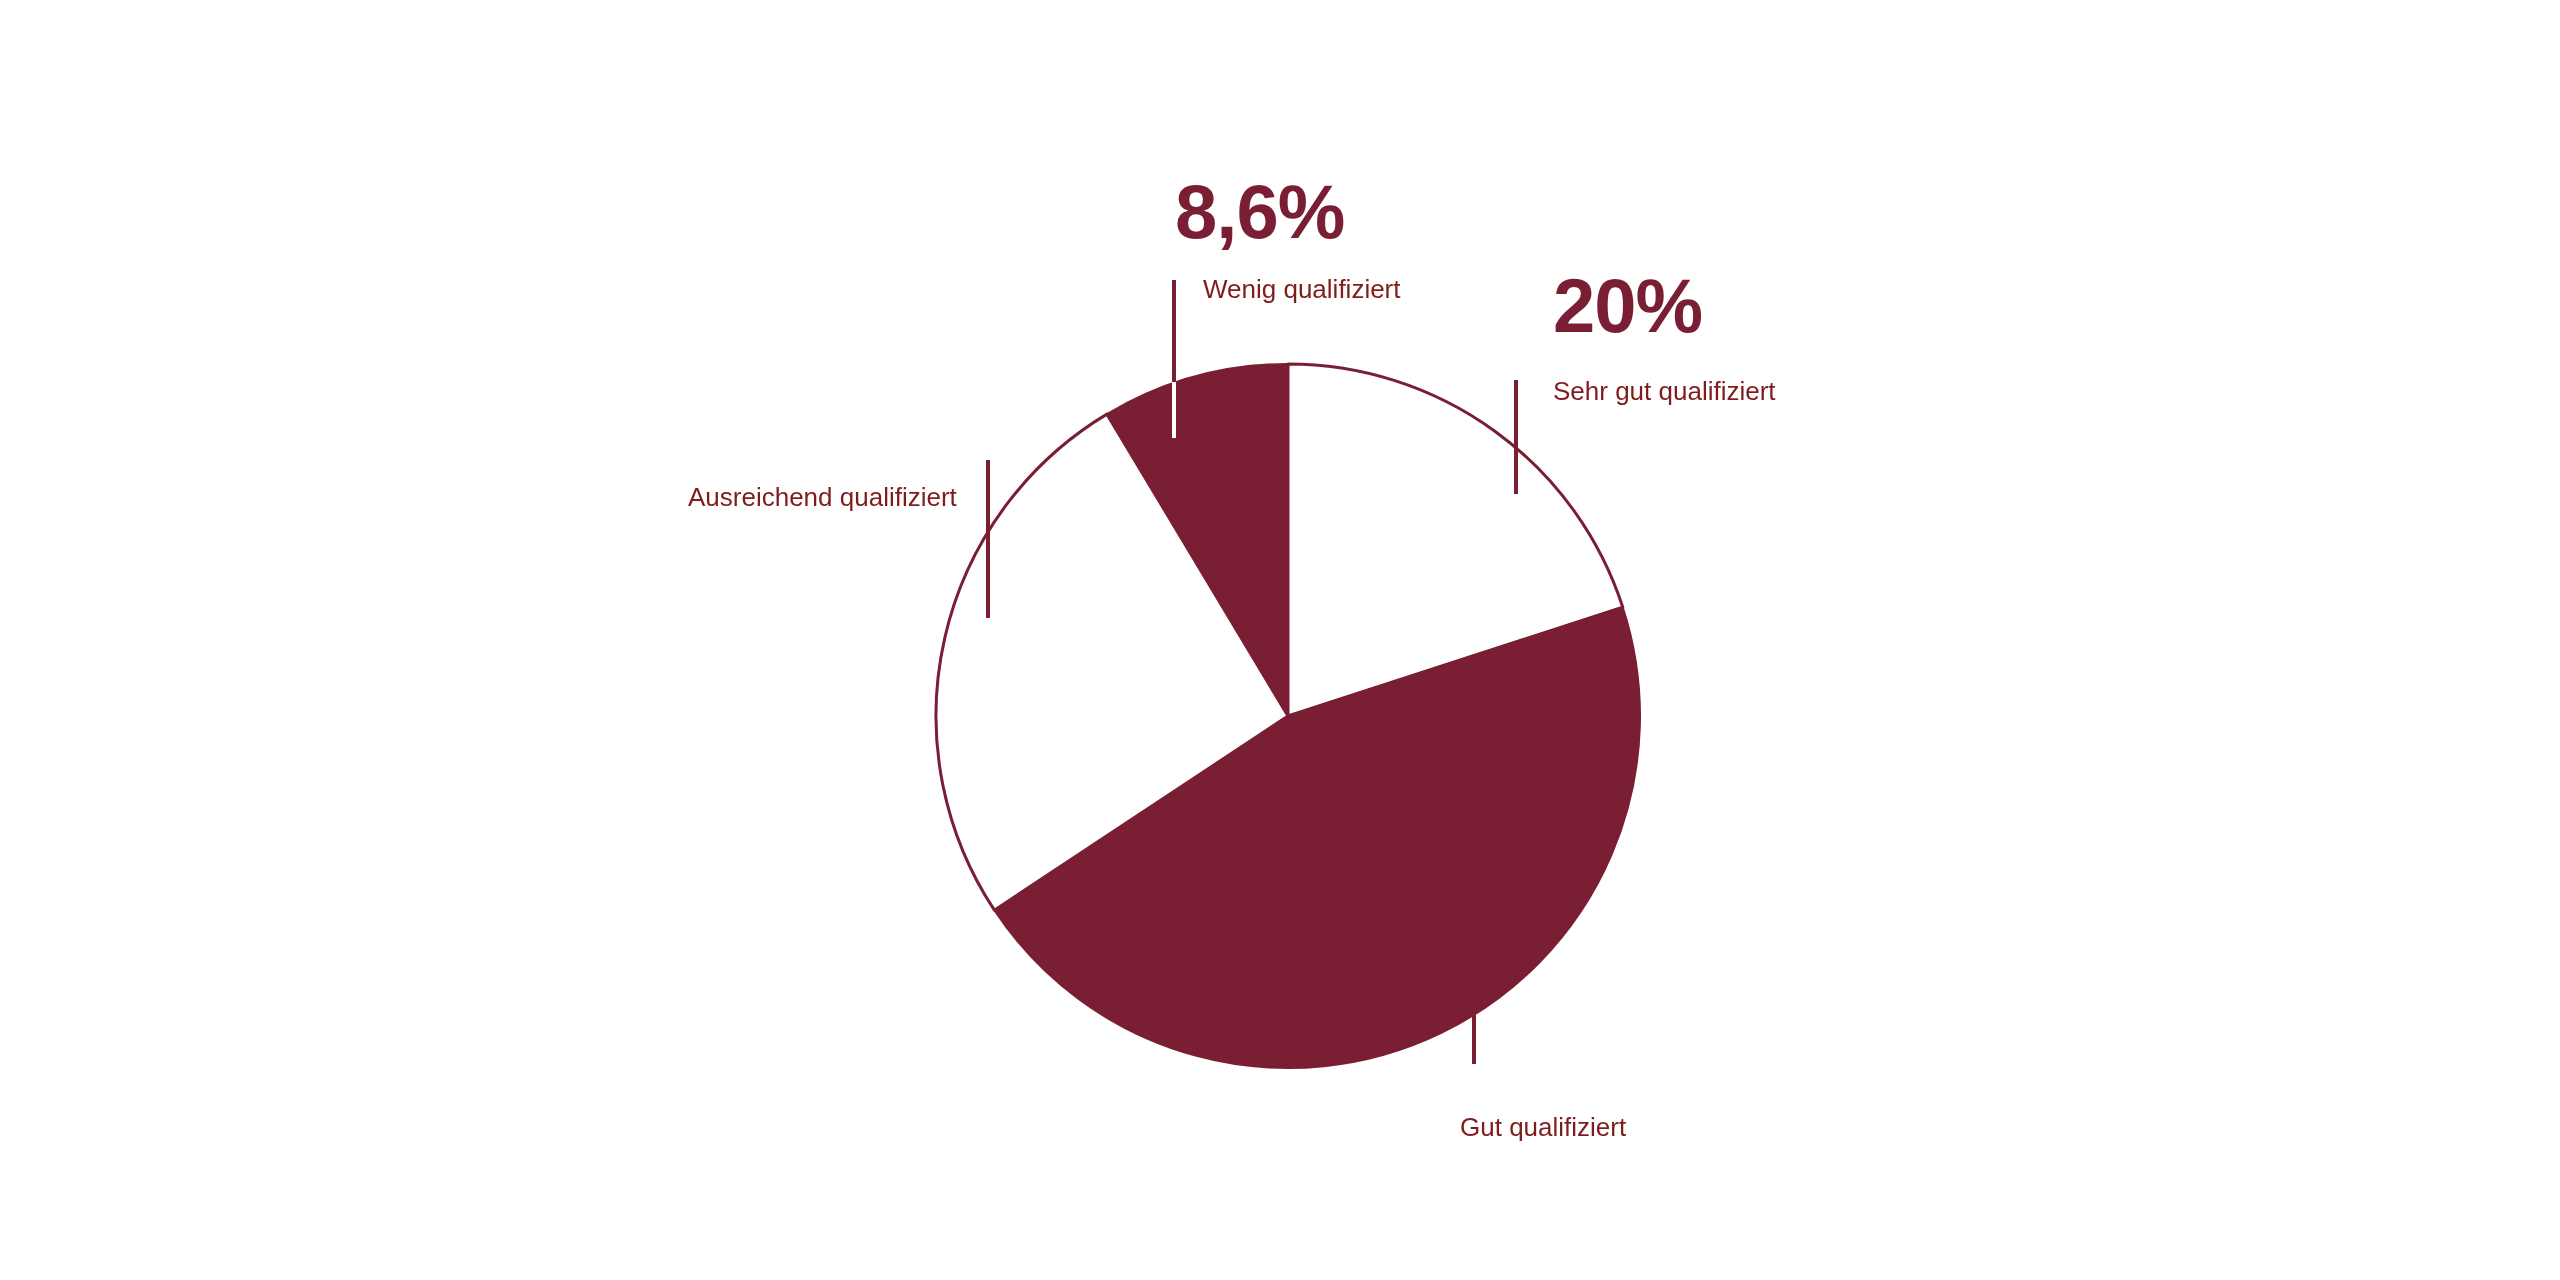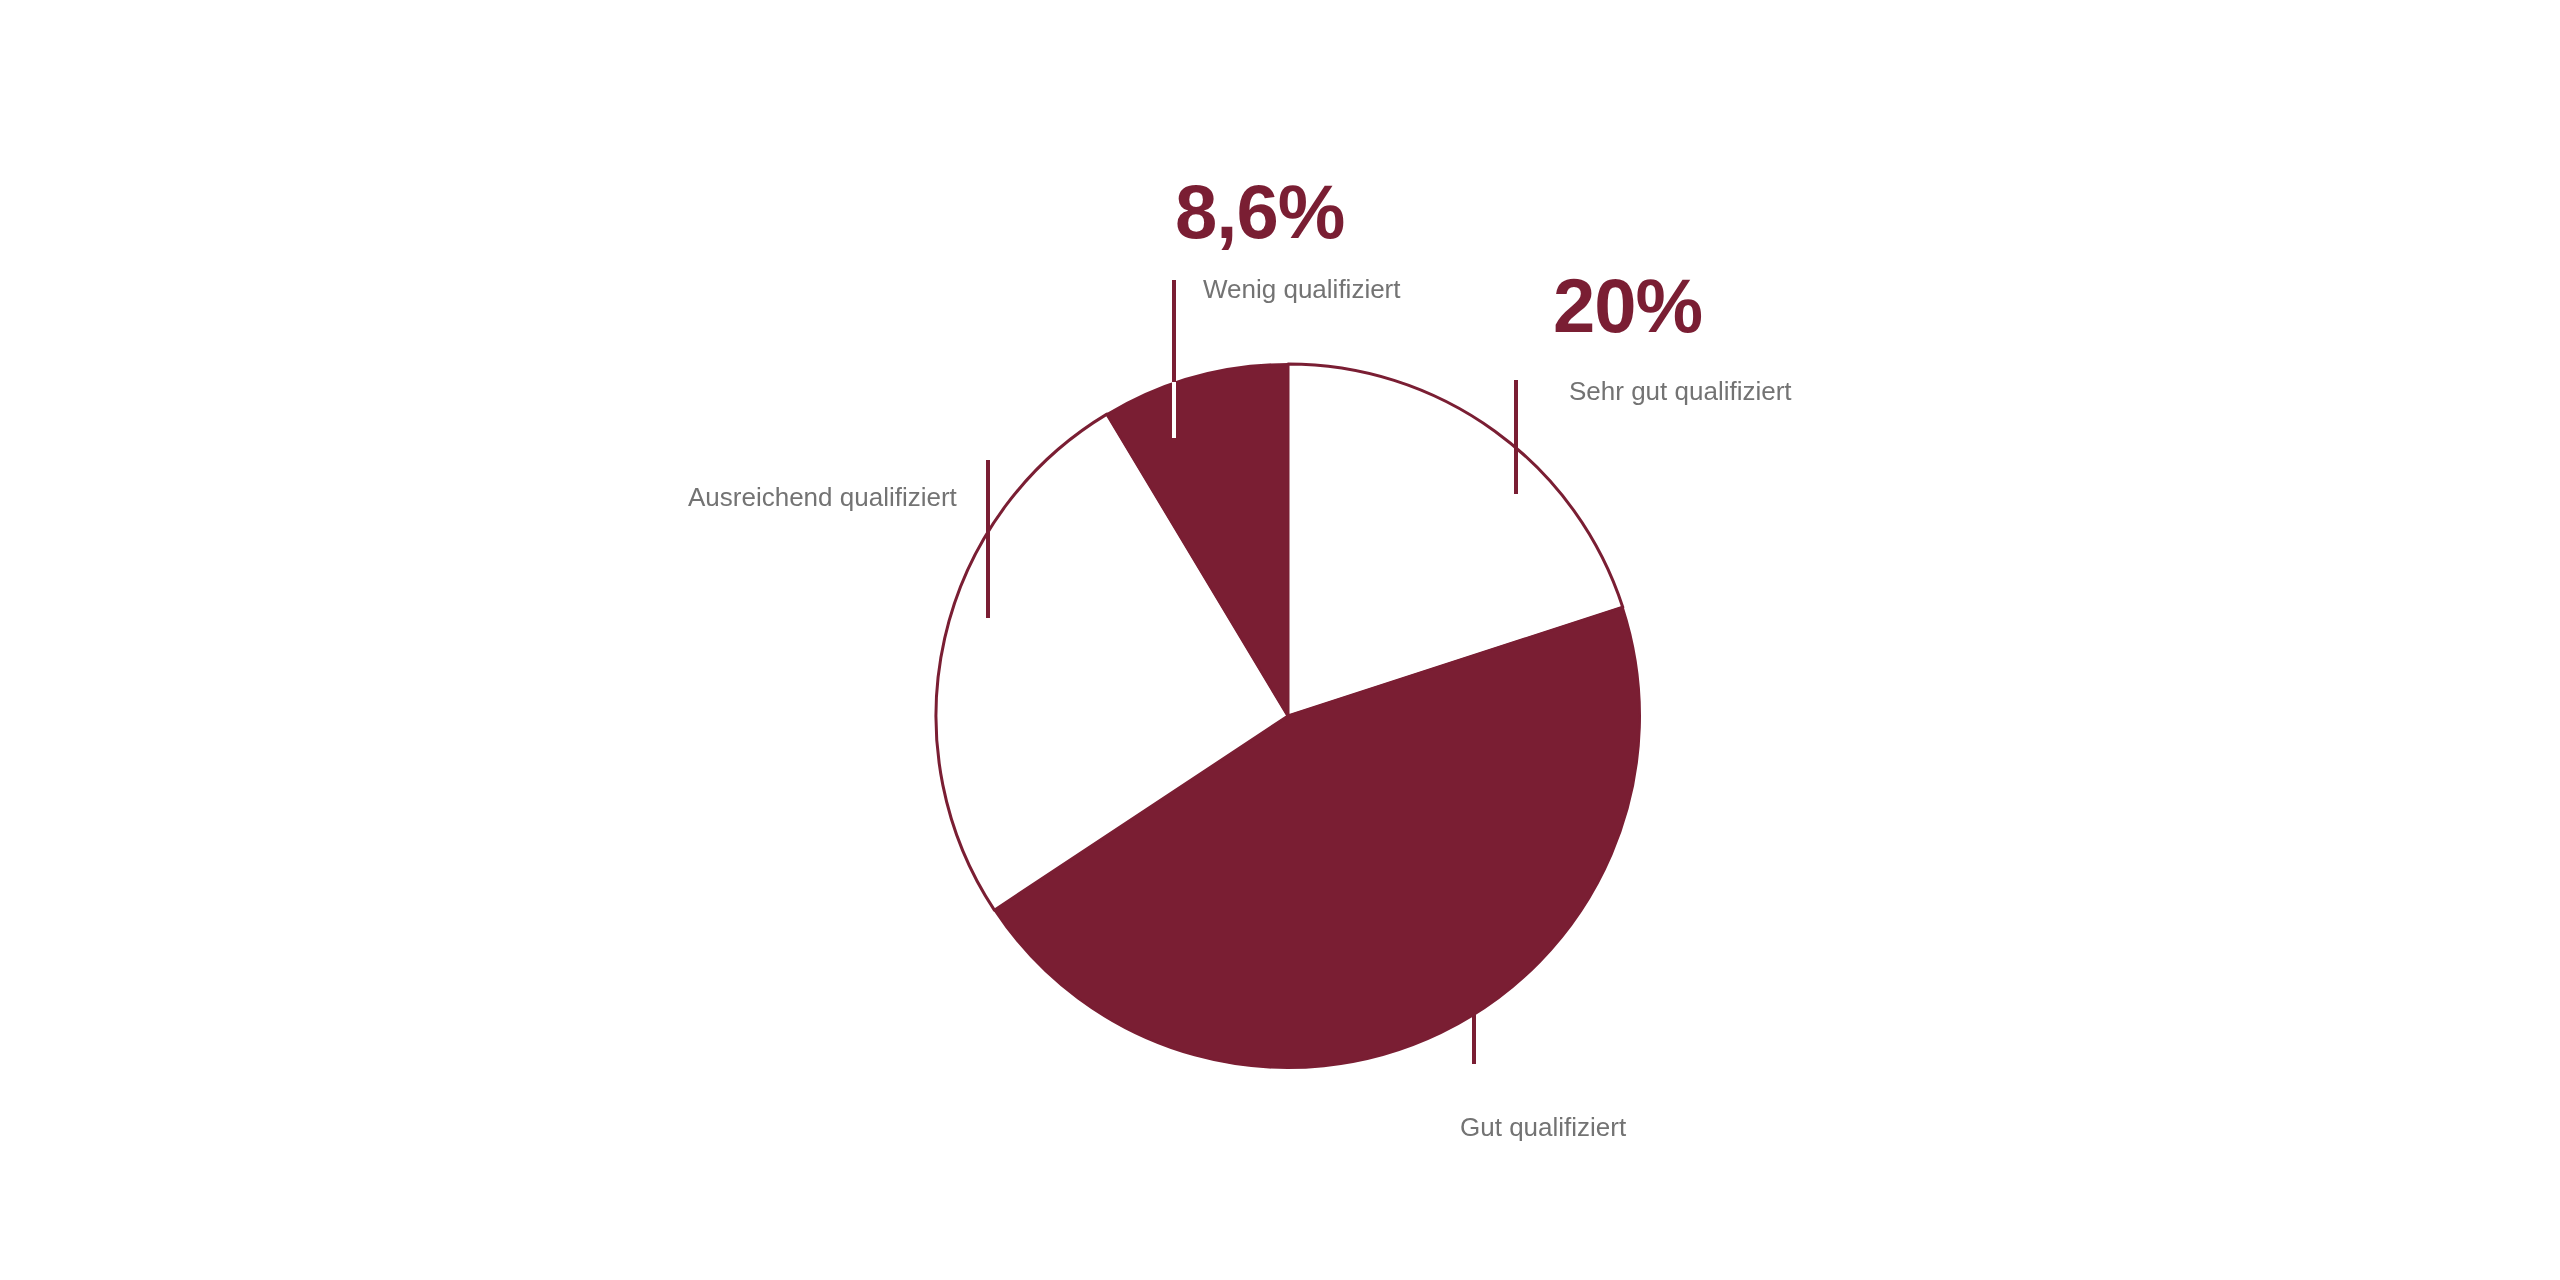--- a/index.html
+++ b/index.html
@@ -36,21 +36,21 @@
     letter-spacing: -1px;
     color: #7a1e33;
     white-space: nowrap;
   }
   .pct-label {
     position: absolute;
     font-family: "Liberation Sans", sans-serif;
     font-weight: 400;
     font-size: 26px;
     line-height: 1;
-    color: #737373;
+    color: #7f1d1d;
     white-space: nowrap;
   }
   .anchor-left  { transform: translate(0, -100%); }
   .anchor-right { transform: translate(-100%, -100%); }
 </style>
 </head>
 <body>
 
 <div id="stage">
 
@@ -68,19 +68,19 @@
         <line x1="988" x2="988" y1="460" y2="618" stroke="#7a1e33" stroke-width="4"></line>
         <line x1="1474" x2="1474" y1="912" y2="1064" stroke="#7a1e33" stroke-width="4"></line>
         <line x1="1474" x2="1474" y1="1064" y2="1150" stroke="#ffffff" stroke-width="4"></line>
       </g>
   </svg>
 
   <div class="pct-value anchor-left" style="left:1175px; top:250px;">8,6%</div>
   <div class="pct-label anchor-left" style="left:1203px; top:302px;">Wenig qualifiziert</div>
 
   <div class="pct-value anchor-left" style="left:1553px; top:344px;">20%</div>
-  <div class="pct-label anchor-left" style="left:1553px; top:404px;margin-left:16px;">Sehr gut qualifiziert</div>
+  <div class="pct-label anchor-left" style="left:1553px; top:404px;">Sehr gut qualifiziert</div>
 
   <div class="pct-label anchor-left" style="left:688px; top:489px;margin-top:21px;">Ausreichend qualifiziert</div>
 
   <div class="pct-label anchor-left" style="left:1460px; top:1140px;">Gut qualifiziert</div>
 
 </div>
 
 </body></html>

